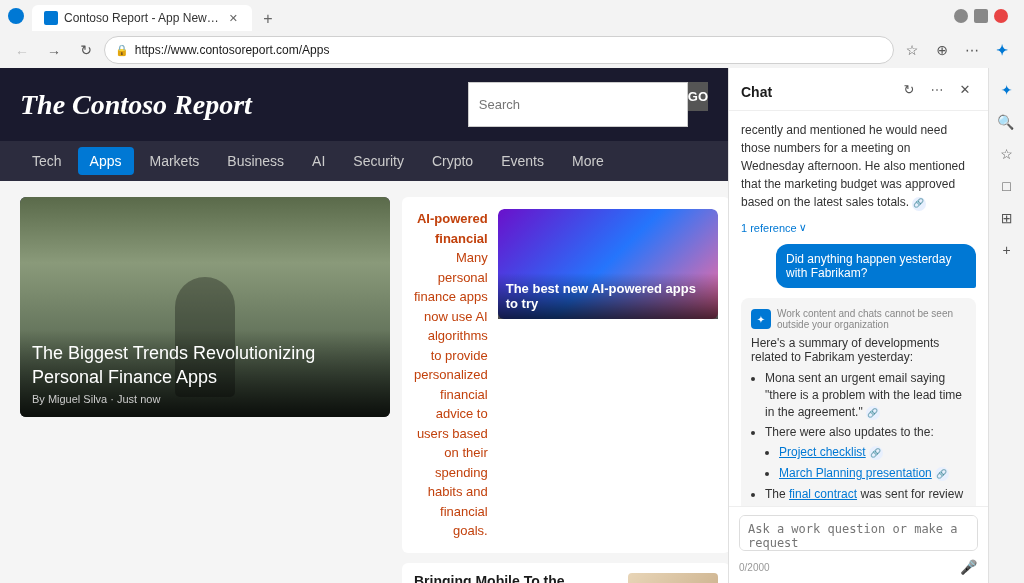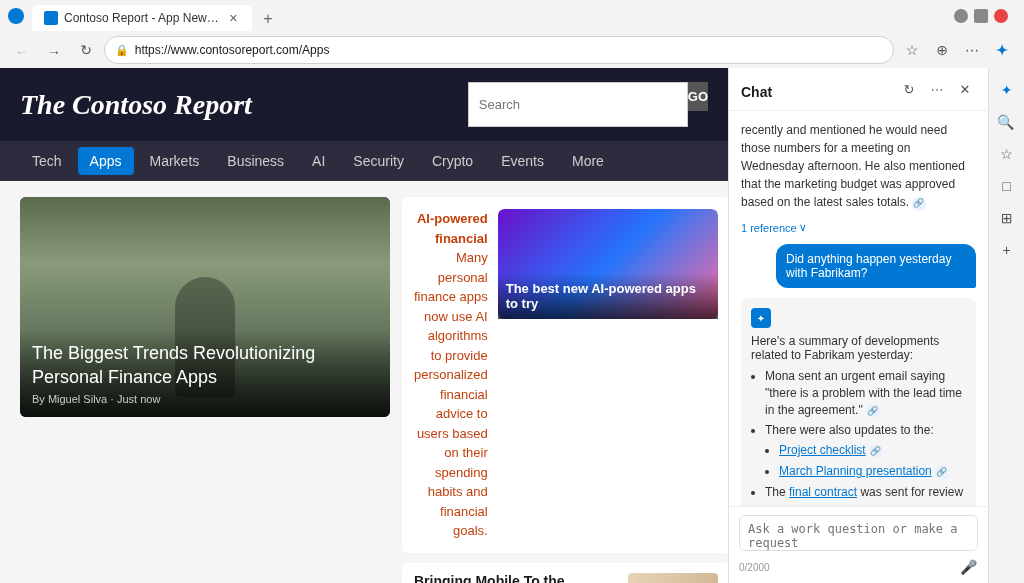--- a/index.html
+++ b/index.html
@@ -225,20 +225,21 @@
 
       <div class="user-bubble">
         <span>Did anything happen yesterday with Fabrikam?</span>
       </div>
 
       <div class="ai-bubble">
         <div class="ai-bubble-header">
           <div class="ai-icon">
             <span style="color:white;font-size:10px;">✦</span>
           </div>
+          <span class="ai-bubble-note">Work content and chats cannot be seen outside your organization</span>
         </div>
         <div style="margin-bottom:6px;font-size:12px;color:#333;">Here's a summary of developments related to Fabrikam yesterday:</div>
         <ul class="bullet-list">
           <li>
             <span>Mona sent an urgent email saying "there is a problem with the lead time in the agreement."</span>
             <span class="ref-num">🔗</span>
           </li>
           <li>
             <span>There were also updates to the:</span>
             <ul class="bullet-sub">

